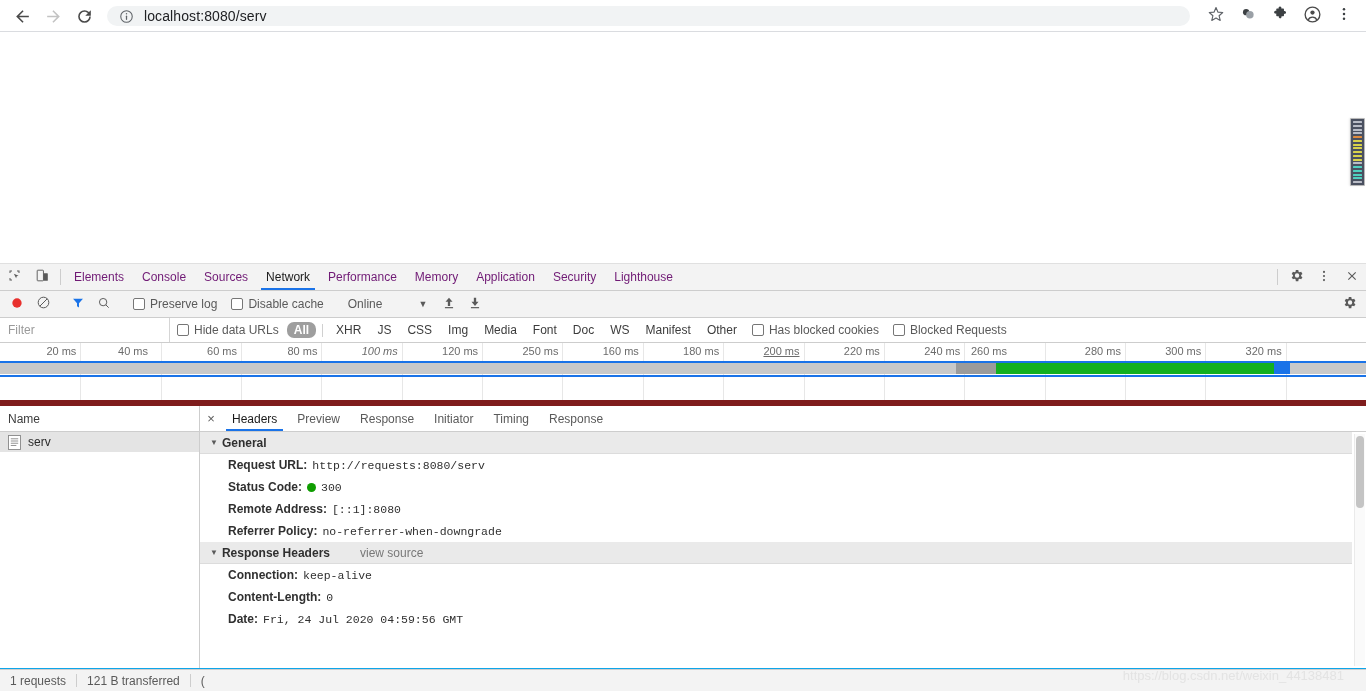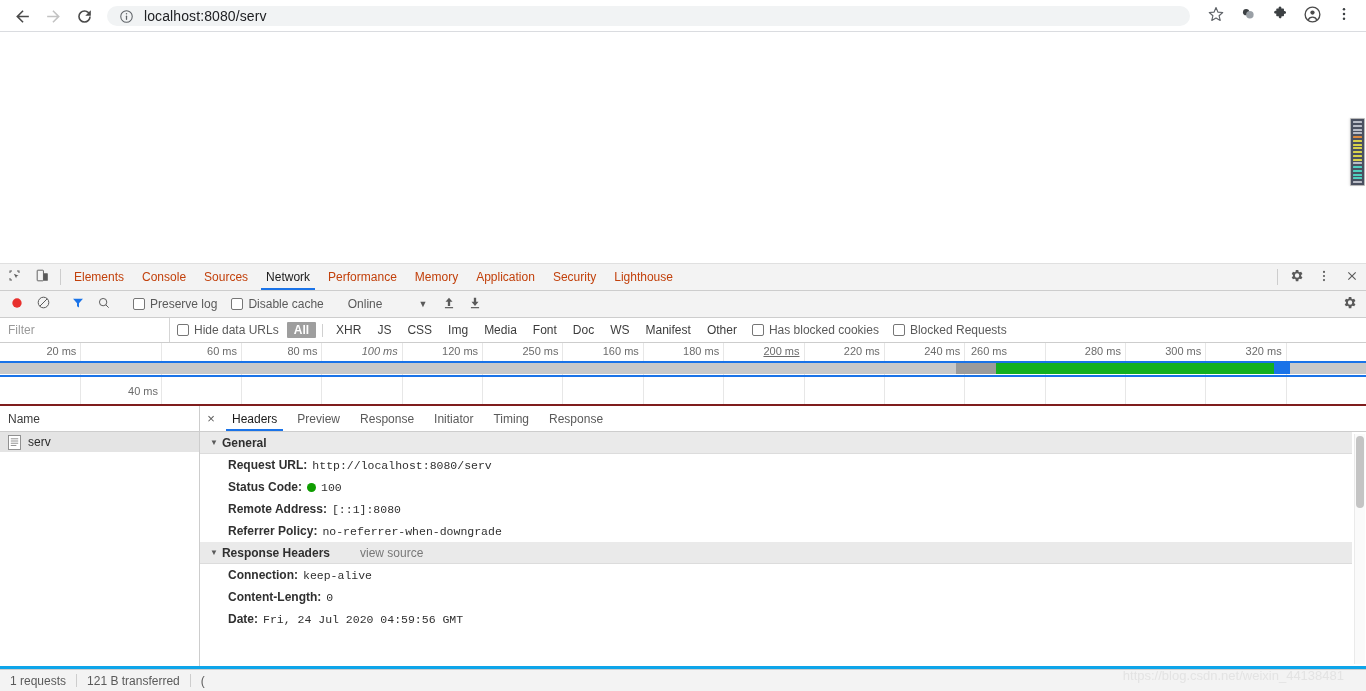--- a/index.html
+++ b/index.html
@@ -117,21 +117,21 @@
   .vsep {
     width: 1px;
     background: #cdcdcd;
     margin: 5px 4px;
     flex: 0 0 auto;
   }
   .dt-tab {
     padding: 0 9px;
     display: flex; align-items: center;
     font-size: 12px;
-    color: #c2410c;
+    color: #701a75;
     white-space: nowrap;
     position: relative;
   }
   .dt-tab.active { color: #1a1a1a; }
   .dt-tab.active::after {
     content: "";
     position: absolute;
     left: 4px; right: 4px; bottom: 0;
     height: 2px;
     background: #1a73e8;
@@ -198,42 +198,42 @@
     border-right: 1px solid #d5d5d5;
     height: 100%;
     display: flex;
     align-items: center;
     flex: 0 0 auto;
   }
   .ftype {
     padding: 1px 7px;
     font-size: 12px;
     color: #3c3c3c;
-    border-radius: 1px;
+    border-radius: 7px;
     white-space: nowrap;
     margin: 0 1px;
   }
   .ftype.sel {
     background: #9e9e9e;
     color: #ffffff;
     font-weight: bold;
   }
   .fsep {
     width: 1px; height: 13px;
     background: #d0d0d0;
     margin: 0 5px;
     flex: 0 0 auto;
   }
 
   
   #overview {
     height: 63px;
     position: relative;
     background: #ffffff;
-    border-bottom: 2px solid #7f1d1d;
+    border-bottom: 6px solid #7f1d1d;
     flex: 0 0 auto;
     overflow: hidden;
   }
   #ov-ruler {
     position: absolute;
     left: 0; right: 0; top: 0;
     height: 63px;
   }
   .ov-grid {
     position: absolute;
@@ -275,21 +275,21 @@
     position: absolute;
     top: 2px;
     height: 11px;
   }
 
   
   #net-body {
     flex: 1 1 auto;
     display: flex;
     min-height: 0;
-    border-bottom: 3px solid #0ea5e9;
+    border-bottom: 1px solid #0ea5e9;
     justify-content: center;
   }
   #req-list {
     width: 200px;
     flex: 0 0 auto;
     border-right: 1px solid #cdcdcd;
     display: flex;
     flex-direction: column;
     background: #fff;
   }
@@ -733,21 +733,21 @@
       <span class="cbox"></span>
       <span>Blocked Requests</span>
     </label>
   </div>
 
   <div id="overview">
     <div id="ov-ruler">
         <div class="ov-grid" style="left: 80.3529px;"></div>
         <div class="ov-label" style="left: 80.3529px;">20 ms</div>
         <div class="ov-grid" style="left: 160.706px;"></div>
-        <div class="ov-label" style="left: 162px; margin-top: 40px;">40 ms</div>
+        <div class="ov-label" style="left: 152px;">40 ms</div>
         <div class="ov-grid" style="left: 241.059px;"></div>
         <div class="ov-label" style="left: 241.059px;">60 ms</div>
         <div class="ov-grid" style="left: 321.412px;"></div>
         <div class="ov-label" style="left: 321.412px;">80 ms</div>
         <div class="ov-grid" style="left: 401.765px;"></div>
         <div class="ov-label" style="left: 401.765px; font-style: italic;">100 ms</div>
         <div class="ov-grid" style="left: 482.118px;"></div>
         <div class="ov-label" style="left: 482.118px;">120 ms</div>
         <div class="ov-grid" style="left: 562.471px;"></div>
         <div class="ov-label" style="left: 562.471px;">250 ms</div>
@@ -827,26 +827,26 @@
           </div>
       </div>
       <div id="detail-scroll">
         <div id="detail-sections">
             <div class="sec-head">
               <span class="tri">▼</span>
               <span>General</span>
             </div>
             <div class="kv">
               <span class="k">Request URL:</span>
-              <span class="v">http://localhost:8080/serv</span>
+              <span class="v">http://requests:8080/serv</span>
             </div>
             <div class="kv">
               <span class="k">Status Code:</span>
               <span class="status-dot" style="background: rgb(15, 157, 0);"></span>
-              <span class="v">100</span>
+              <span class="v">300</span>
             </div>
             <div class="kv">
               <span class="k">Remote Address:</span>
               <span class="v">[::1]:8080</span>
             </div>
             <div class="kv">
               <span class="k">Referrer Policy:</span>
               <span class="v">no-referrer-when-downgrade</span>
             </div>
             <div class="sec-head">

